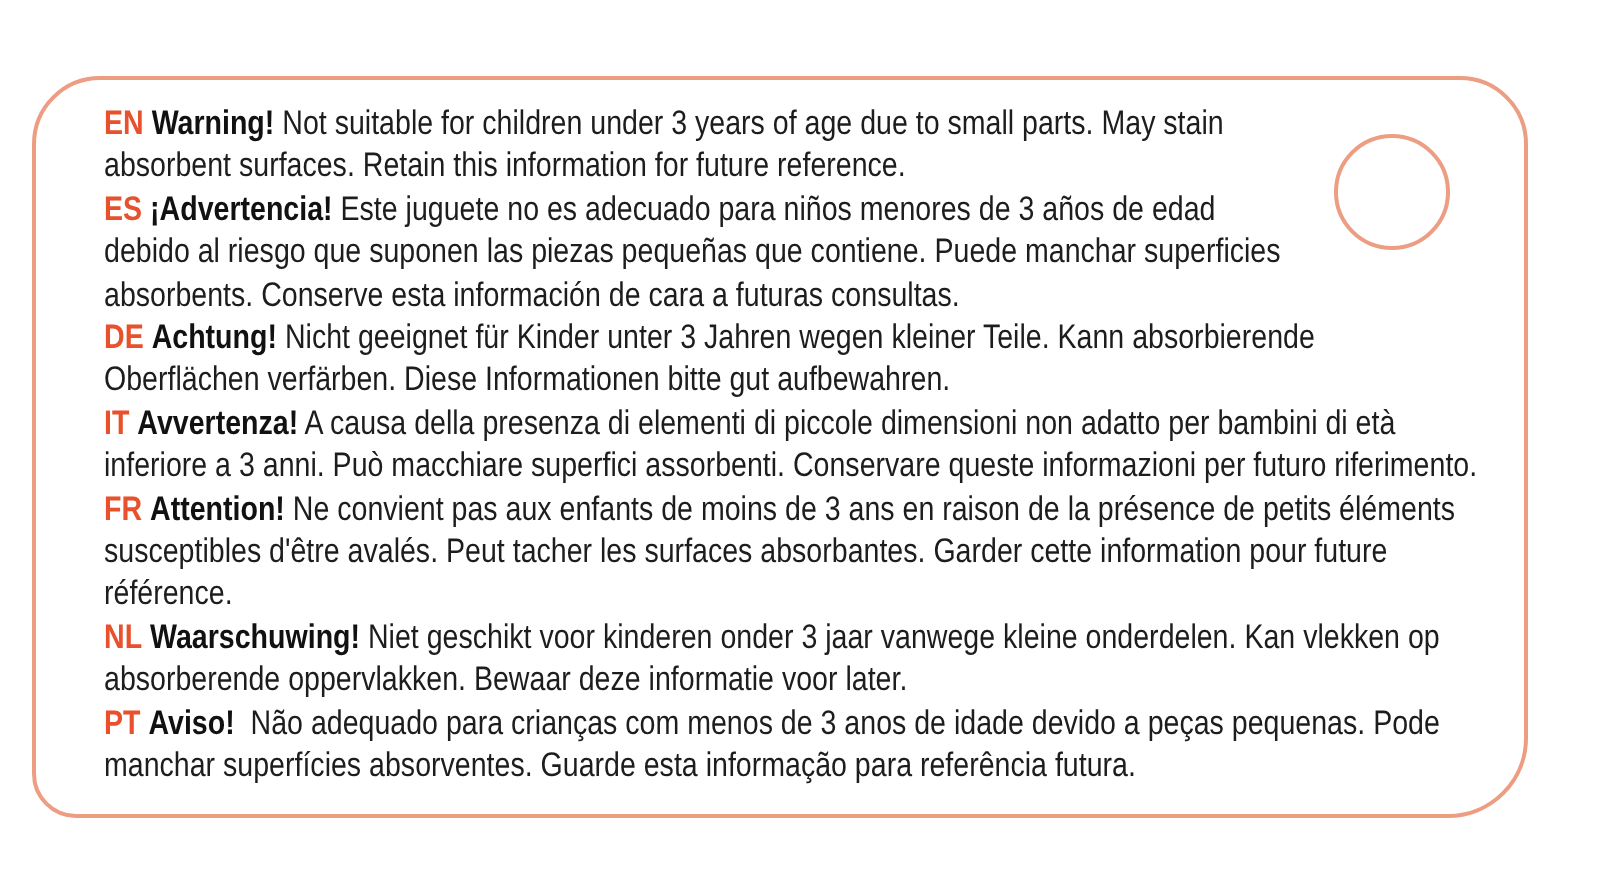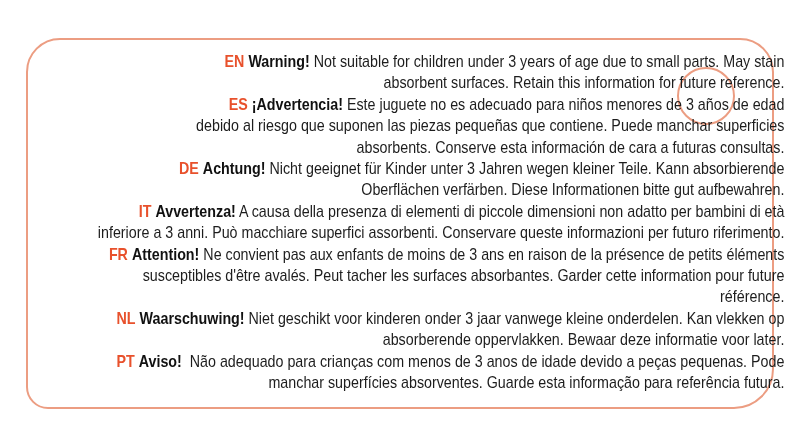--- a/index.html
+++ b/index.html
@@ -12,29 +12,28 @@
     font-family: "Liberation Sans", sans-serif;
   }
   .canvas {
     position: relative;
     width: 806px;
     height: 445px;
     background: #ffffff;
   }
   .tag {
     position: absolute;
-    left: 26px;
+    left: 16px;
     top: 38px;
     width: 748px;
     height: 371px;
     box-sizing: border-box;
     border: 2px solid var(--border-color, #ec9d82);
     border-radius: 34px 34px 40px 22px;
     background: #ffffff;
-    text-align: right;
   }
   .hole {
     position: absolute;
     left: 649px;
     top: 27px;
     width: 58px;
     height: 58px;
     box-sizing: border-box;
     border: 2px solid var(--border-color, #ec9d82);
     border-radius: 50%;

